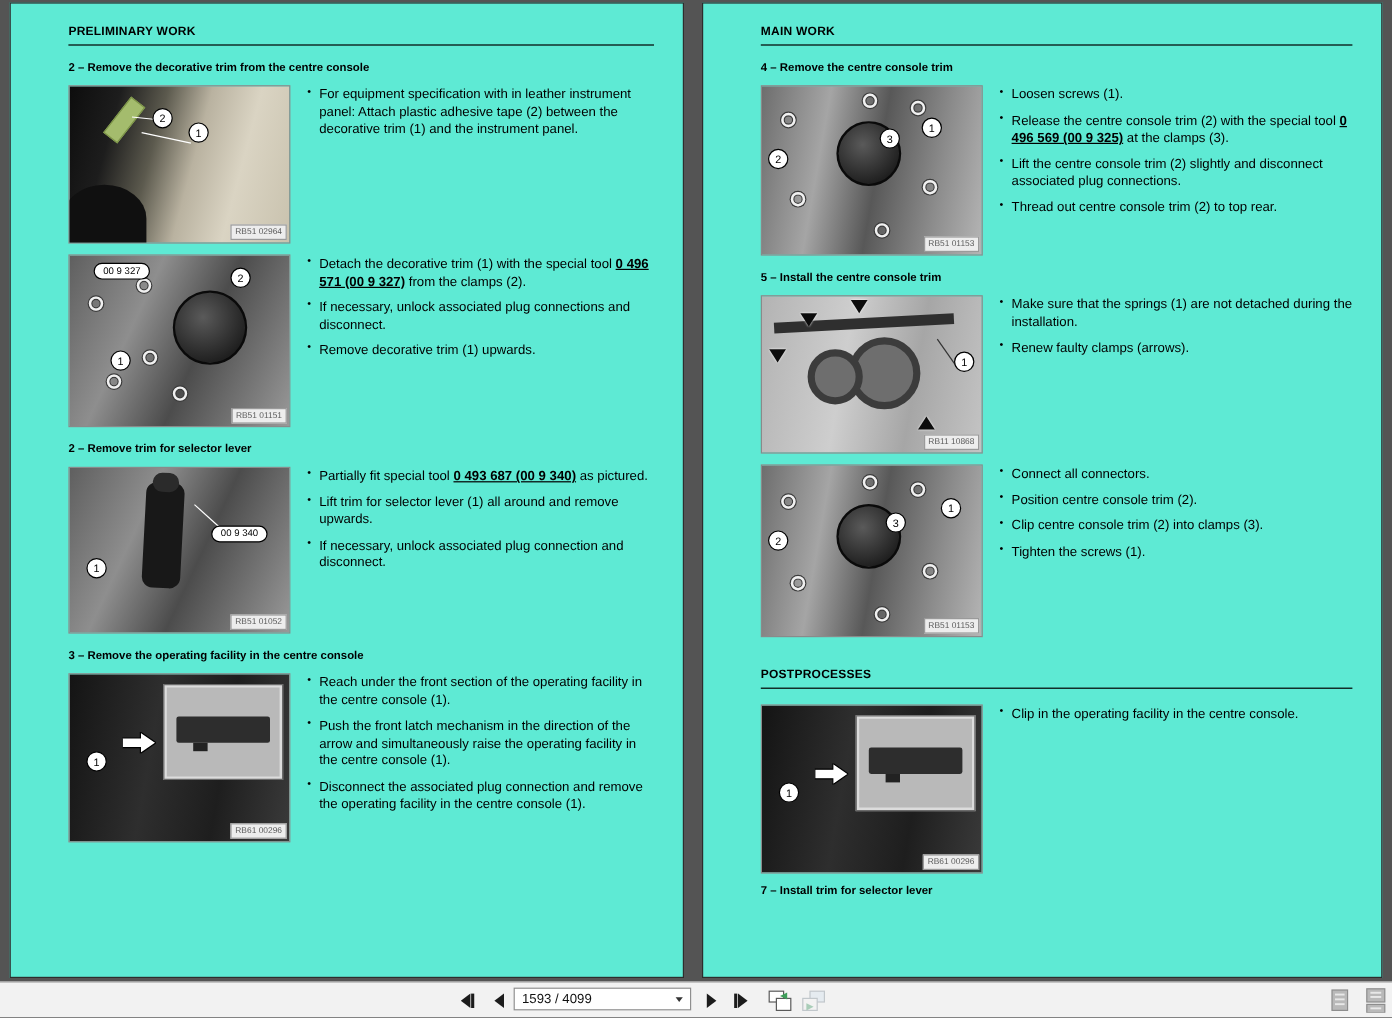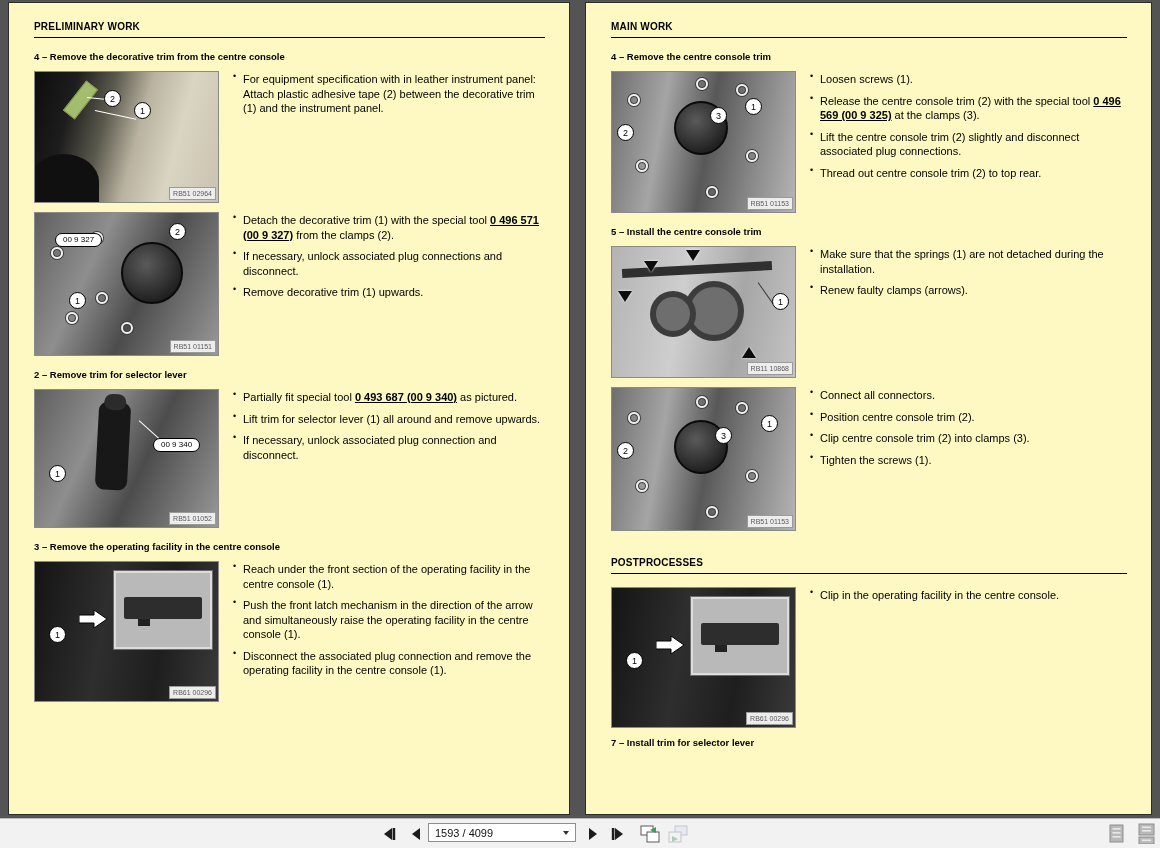--- a/index.html
+++ b/index.html
@@ -3,22 +3,22 @@
 <meta charset="utf-8">
 <style>
   html,body{margin:0;padding:0;}
   body{
     width:1160px;height:848px;position:relative;overflow:hidden;
     background:#545454;
     font-family:"Liberation Sans", sans-serif;
     -webkit-font-smoothing:antialiased;
   }
   .page{
-    position:absolute;top:2px;height:813px;background:#fef9c3;
-    border:1px solid #2d2d2d;box-sizing:border-box;
+    position:absolute;top:2px;height:813px;background:#5eead4;
+    border:1px solid #2d2d2d;box-sizing:border-box;padding-left:23px;
   }
   #left-page{left:8px;width:562px;}
   #right-page{left:585px;width:567px;}
   .page-inner{padding:18px 24px 0 25px;}
 
   .section-header{
     font-size:10px;font-weight:bold;color:#000;letter-spacing:.2px;
     border-bottom:1.6px solid #000;padding-bottom:5px;margin:0 0 13px 0;
   }
   .section-header.post{margin-top:26px;}
@@ -93,21 +93,21 @@
   .caret{width:0;height:0;border-left:3.5px solid transparent;border-right:3.5px solid transparent;
     border-top:4px solid #333;margin-left:4px;}
 </style>
 </head>
 <body>
 
 <div class="page" id="left-page">
   <div class="page-inner">
     <h1 class="section-header">PRELIMINARY WORK</h1>
 
-    <h2 class="step-title">4 – Remove the decorative trim from the centre console</h2>
+    <h2 class="step-title">2 – Remove the decorative trim from the centre console</h2>
 
     <div class="block">
       <div class="photo h130 ph-interior">
         <div class="boot"></div>
         <div class="tape" style="left:38px;top:9px;"></div>
         <div class="wline" style="left:52px;top:25px;width:20px;transform:rotate(6deg);"></div>
         <div class="wline" style="left:60px;top:38px;width:42px;transform:rotate(12deg);"></div>
         <div class="callout" style="left:69px;top:18px;">
             <span>2</span>
           </div>
@@ -116,21 +116,21 @@
           </div>
         <div class="caption">RB51 02964</div>
       </div>
       <ul class="bullets">
         <li class="bullet">For equipment specification with in leather instrument panel: Attach plastic adhesive tape (2) between the decorative trim (1) and the instrument panel.</li>
       </ul>
     </div>
 
     <div class="block endstep">
       <div class="photo h142 ph-gray">
-        <div class="pill" style="left:20px;top:20px;">00 9 327</div>
+        <div class="pill" style="left:20px;top:6px;">00 9 327</div>
         <div class="callout" style="left:134px;top:10px;">
             <span>2</span>
           </div>
         <div class="mag" style="left:86px;top:29px;width:58px;height:58px;"></div>
         <div class="ring" style="left:56px;top:19px;"></div>
         <div class="ring" style="left:16px;top:34px;"></div>
         <div class="ring" style="left:61px;top:79px;"></div>
         <div class="ring" style="left:31px;top:99px;"></div>
         <div class="ring" style="left:86px;top:109px;"></div>
         <div class="callout" style="left:34px;top:79px;">

